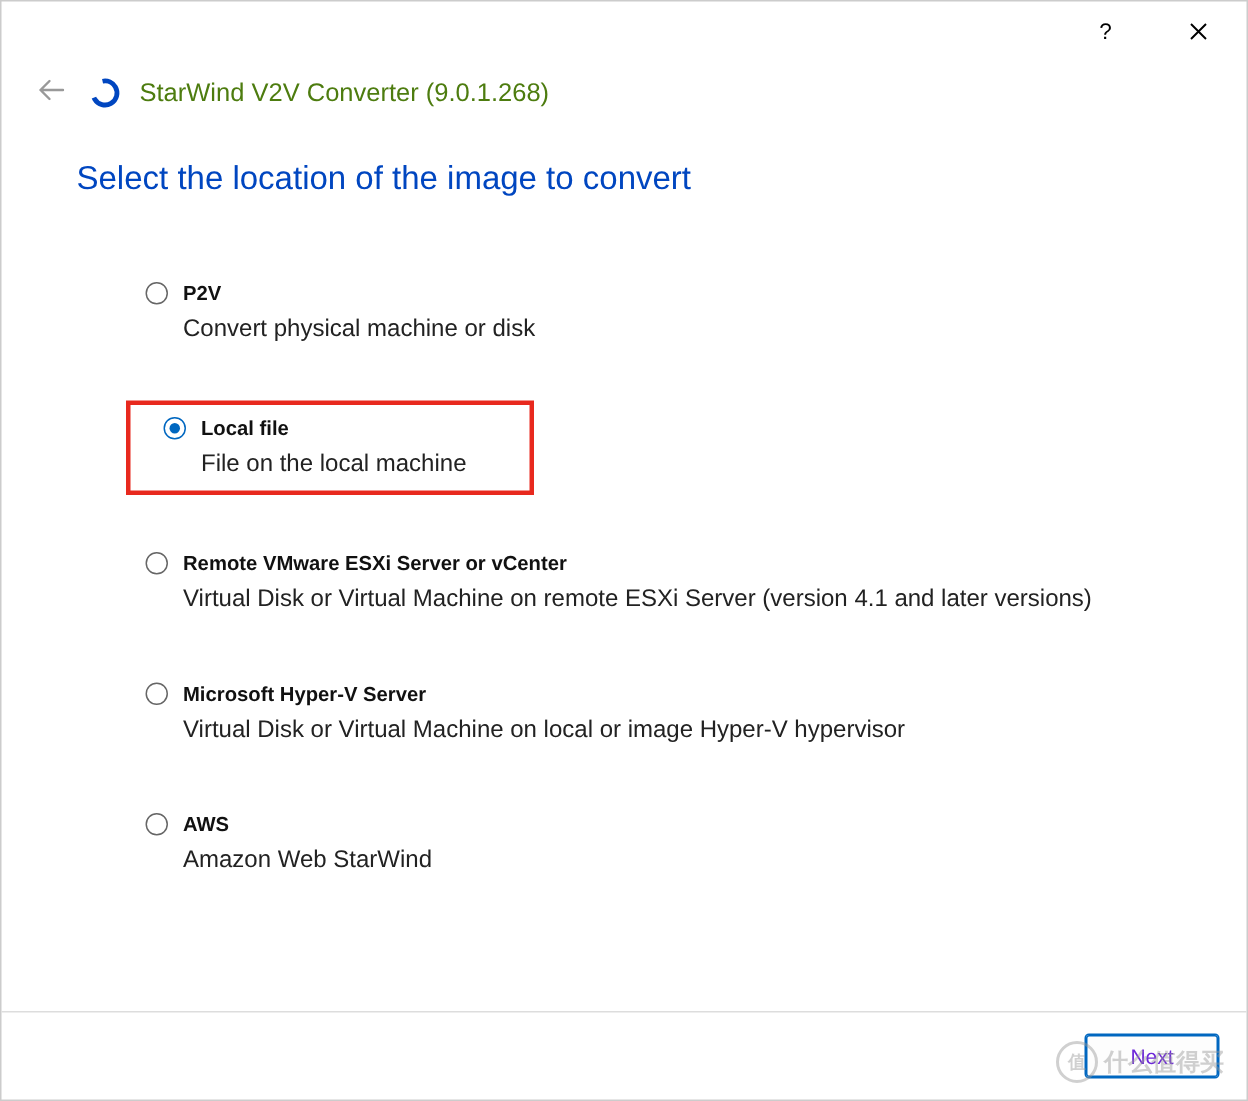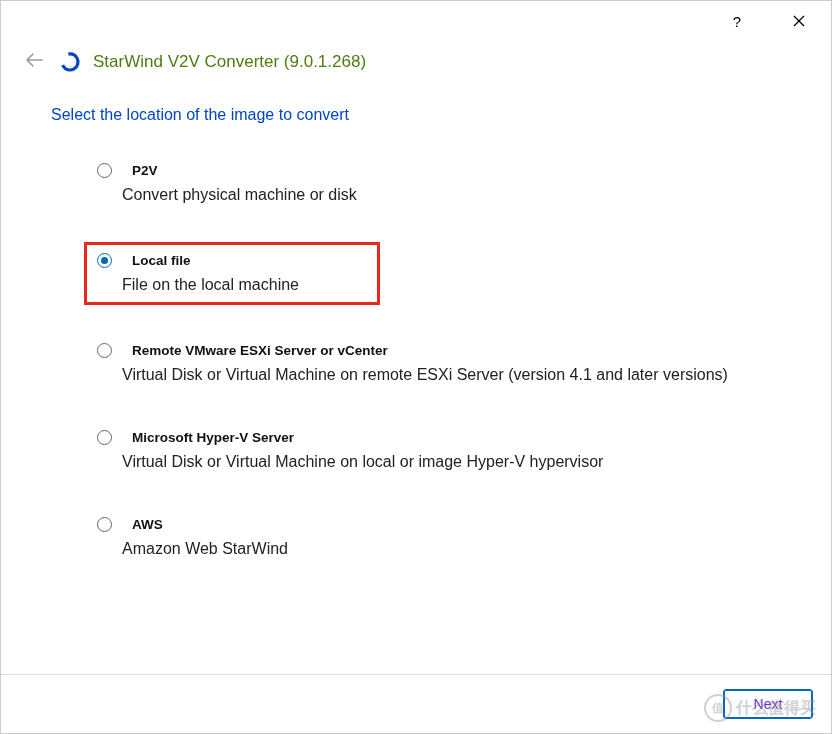--- a/index.html
+++ b/index.html
@@ -58,35 +58,35 @@
   font-size: 17px;
   color: #4d7c0f;
 }
 .content {
   flex: 1;
   padding: 20px 50px 0 50px;
   overflow: hidden;
 }
 .page-heading {
   color: #0046c0;
-  font-size: 16px;
+  font-size: 22px;
   font-weight: 400;
-  margin-bottom: 31px;
+  margin-bottom: 48px;
 }
 .options {
   padding-left: 36px;
 }
 .option {
   margin-bottom: 30px;
   padding: 8px 10px;
 }
 .opt-head {
   display: flex;
   align-items: flex-end;
-  gap: 20px;
+  gap: 10px;
   cursor: pointer;
 }
 .radio {
   width: 15px;
   height: 15px;
   border: 1.5px solid #666;
   border-radius: 50%;
   background: #fff;
   flex-shrink: 0;
 }
@@ -109,24 +109,24 @@
   color: #111;
 }
 .opt-desc {
   font-size: 16px;
   color: #222;
   margin-top: 8px;
   margin-left: 25px;
 }
 .highlight-box {
   border: 3px solid #e8291e;
-  padding: 8px 10px;
+  padding: 8px 22px;
   margin-left: -3px;
   margin-right: 0;
-  width: 296px;
+  width: 272px;
   margin-bottom: 30px;
 }
 .footer {
   border-top: 1px solid #ddd;
   padding: 14px 18px;
   display: flex;
   justify-content: flex-end;
   gap: 12px;
 }
 .btn {

